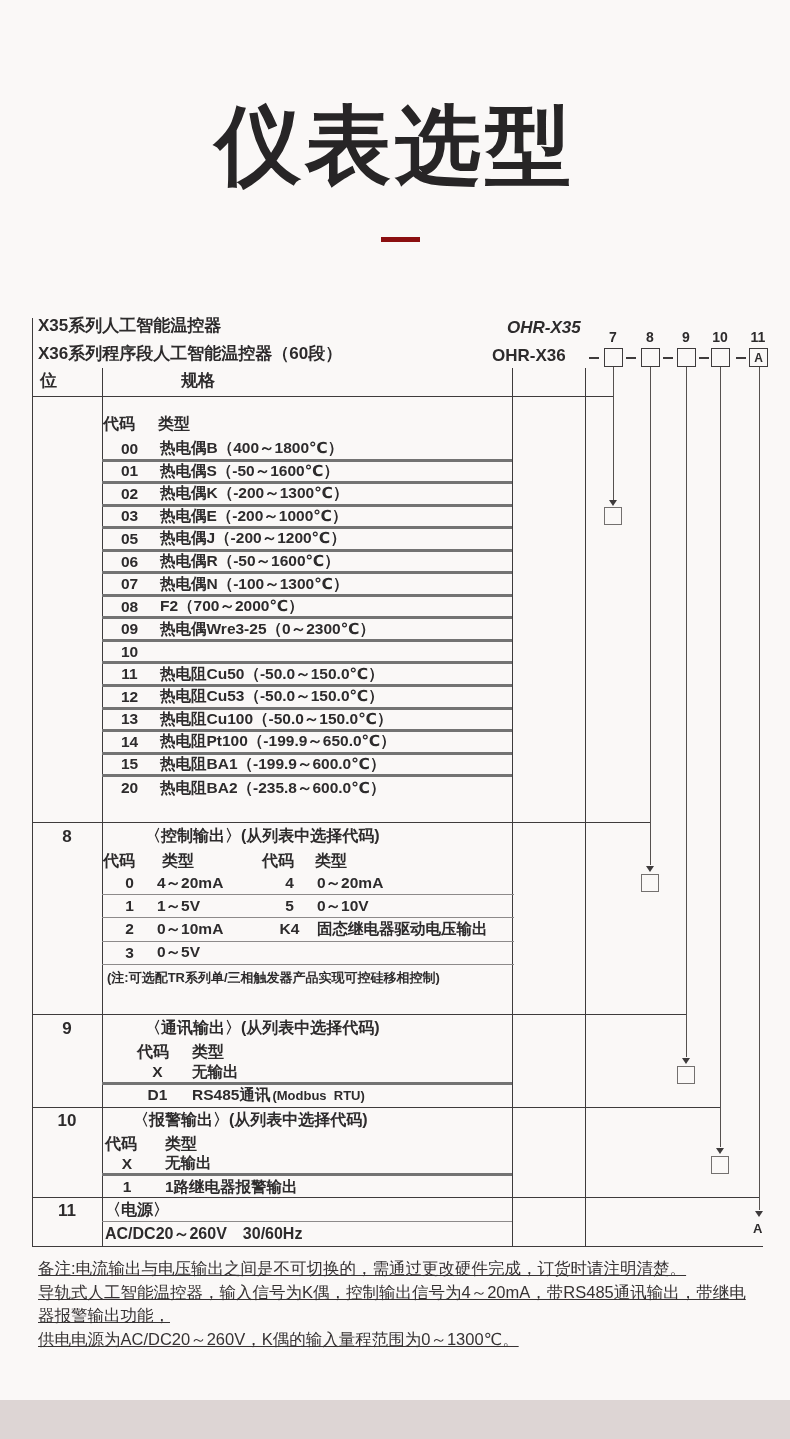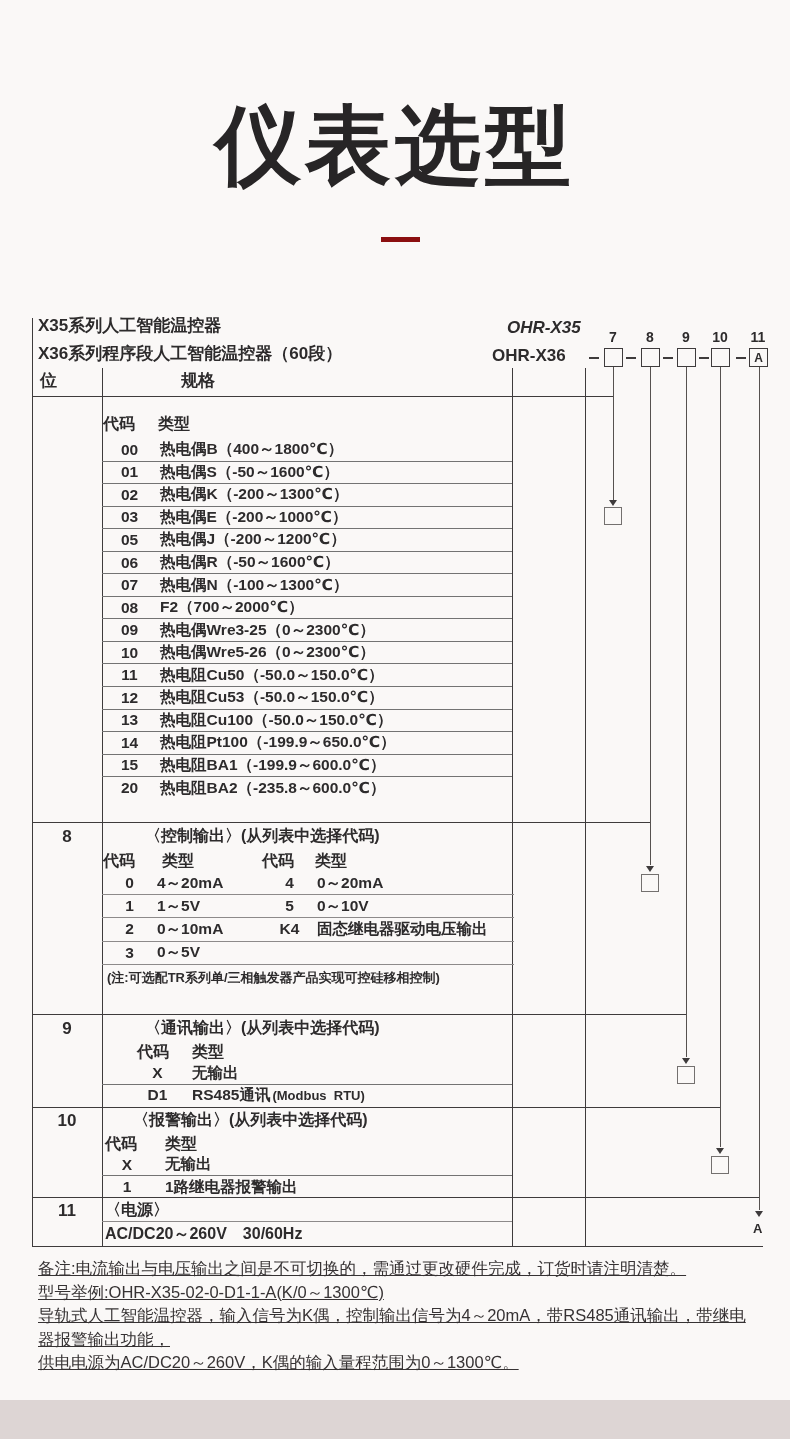--- a/index.html
+++ b/index.html
@@ -21,21 +21,21 @@
   .fbox{position:absolute;width:19px;height:19px;box-sizing:border-box;border:1.5px solid #3e3b3c;
         display:flex;align-items:center;justify-content:center;font-size:12px;font-weight:700;background:transparent;}
   .dash-seg{position:absolute;width:10px;height:2px;background:#3e3b3c;}
   .digit{position:absolute;width:24px;text-align:center;font-size:14px;font-weight:700;}
   
   .cline{position:absolute;width:1px;background:#55514f;}
   .arr{position:absolute;width:0;height:0;border-left:4px solid transparent;border-right:4px solid transparent;border-top:6px solid #3e3b3c;}
   .sq{position:absolute;width:18px;height:18px;box-sizing:border-box;border:1px solid #73706f;background:transparent;}
   
   .rows{position:absolute;display:block;}
-  .row{display:flex;align-items:center;box-sizing:border-box;border-bottom:1px solid #737373;font-weight:700;font-size:15.5px;}
+  .row{display:flex;align-items:center;box-sizing:border-box;border-bottom:3px solid #737373;font-weight:700;font-size:15.5px;}
   .row:last-child{border-bottom:none;}
   .row .c{text-align:center;}
   .row .t{white-space:nowrap;}
   .s7{left:102px;top:439px;width:410px;}
   .s7 .row{height:22.55px;}
   .s7 .c{width:55px;}
   .s7 .t{flex:1;padding-left:3px;}
   .s8{left:102px;top:872px;width:412px;}
   .s8 .row{height:23.2px;border-bottom:1px solid #8d8a8a !important;}
   .s8 .c1{width:55px;text-align:center;}
@@ -167,21 +167,20 @@
         <span class="t">F2（700～2000℃）</span>
       </div>
 
       <div class="row">
         <span class="c">09</span>
         <span class="t">热电偶Wre3-25（0～2300℃）</span>
       </div>
 
       <div class="row">
         <span class="c">10</span>
-        <span class="t">热电偶Wre5-26（0～2300℃）</span>
       </div>
 
       <div class="row">
         <span class="c">11</span>
         <span class="t">热电阻Cu50（-50.0～150.0℃）</span>
       </div>
 
       <div class="row">
         <span class="c">12</span>
         <span class="t">热电阻Cu53（-50.0～150.0℃）</span>
@@ -279,19 +278,18 @@
         <span class="t">1路继电器报警输出</span>
       </div>
     </div>
 
   <div class="pos-label" style="top:1201px;">11</div>
   <div class="txt b f16" style="left:105px;top:1200px;">〈电源〉</div>
   <div class="txt b f16" style="left:105px;top:1224px;">AC/DC20～260V　30/60Hz</div>
 
   <div class="notes">
     <div>备注:电流输出与电压输出之间是不可切换的，需通过更改硬件完成，订货时请注明清楚。</div>
-    <div>型号举例:OHR-X35-02-0-D1-1-A(K/0～1300℃)</div>
     <div>导轨式人工智能温控器，输入信号为K偶，控制输出信号为4～20mA，带RS485通讯输出，带继电器报警输出功能，</div>
     <div>供电电源为AC/DC20～260V，K偶的输入量程范围为0～1300℃。</div>
   </div>
 
   <div class="footer-band"></div>
 </div>
 
 </body></html>

